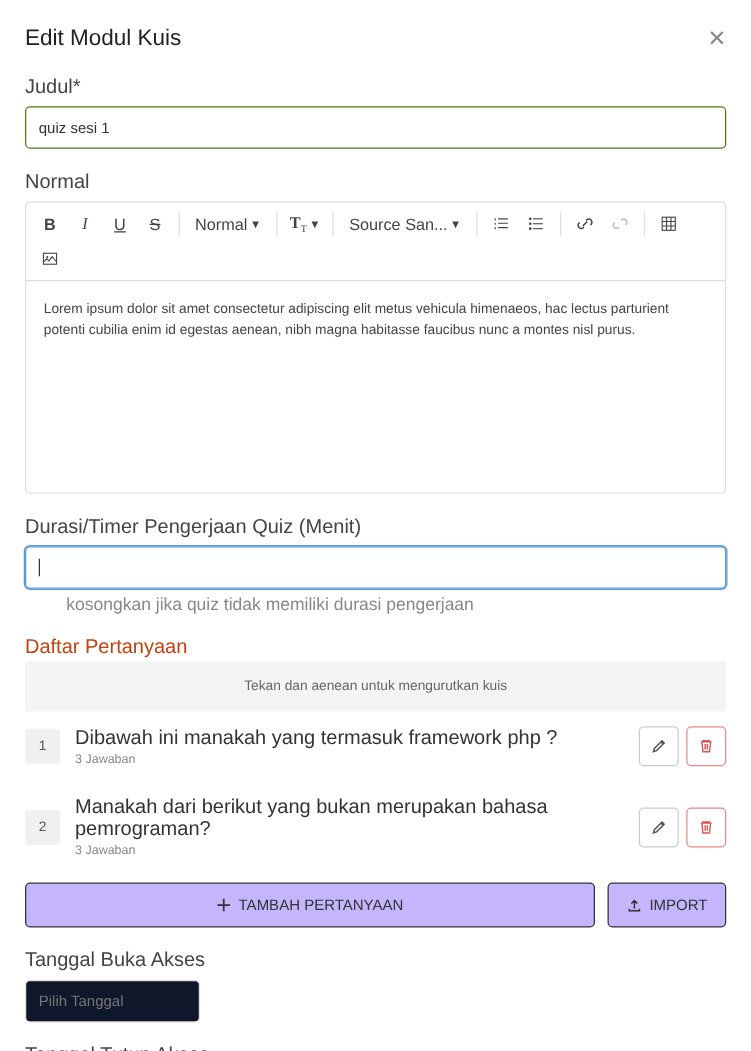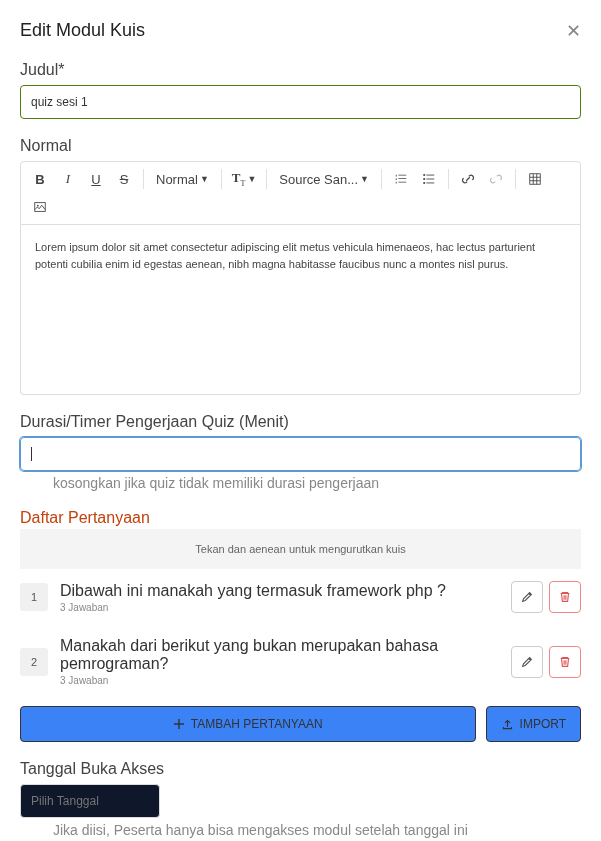--- a/index.html
+++ b/index.html
@@ -22,21 +22,21 @@
 .drag-hint { background: #f4f4f4; text-align: center; padding: 14px; font-size: 11px; color: #666; margin-bottom: 0; }
 .question-row { display: flex; align-items: center; padding: 12px 0; gap: 12px; }
 .q-num { width: 28px; height: 28px; background: #f0f0f0; display: flex; align-items: center; justify-content: center; font-size: 11px; color: #555; border-radius: 3px; flex-shrink: 0; }
 .q-body { flex: 1; }
 .q-text { font-size: 16px; color: #333; margin-bottom: 2px; }
 .q-meta { font-size: 10px; color: #888; }
 .q-actions { display: flex; gap: 6px; }
 .icon-btn { width: 32px; height: 32px; border: 1px solid #ccc; border-radius: 4px; background: #fff; display: inline-flex; align-items: center; justify-content: center; cursor: pointer; }
 .icon-btn.danger { border-color: #e88; }
 .btn-row { display: flex; gap: 10px; margin-top: 8px; }
-.btn { border: 1px solid #333; background: #3b82f6; border-radius: 4px; padding: 10px 14px; font-size: 12px; color: #333; cursor: pointer; display: inline-flex; align-items: center; justify-content: center; gap: 6px; }
+.btn { border: 1px solid #333; background: #c4b5fd; border-radius: 4px; padding: 10px 14px; font-size: 12px; color: #333; cursor: pointer; display: inline-flex; align-items: center; justify-content: center; gap: 6px; }
 .btn.primary { flex: 1; }
 .date-input { width: 140px; border: 1px solid #ddd; border-radius: 4px; padding: 9px 10px; font-size: 12px; color: #999; background: #0f172a; }
 svg { display: block; }
 .caret { font-size: 9px; margin-left: 2px; }
 .cursor-line { display:inline-block; width:1px; height:14px; background:#333; vertical-align:middle; }
 </style>
 </head>
 <body>
 
 <div class="modal">
@@ -194,21 +194,20 @@
             <path fill="none" stroke="#333" stroke-width="1.4" d="M8 11V3M5 6l3-3 3 3M3 11v2h10v-2"></path>
           </svg>
         <span>IMPORT</span>
       </button>
     </div>
   </div>
 
   <div class="form-group">
     <label class="form-label">Tanggal Buka Akses</label>
     <input class="date-input" placeholder="Pilih Tanggal" style="">
-    <div class="hint">Jika diisi, Peserta hanya bisa mengakses modul setelah tanggal ini</div>
   </div>
 
   <div class="form-group" style="margin-bottom:0">
     <label class="form-label">Tanggal Tutup Akses</label>
     <input class="date-input" placeholder="Pilih Tanggal" style="">
     
   </div>
 
 </div>
 

